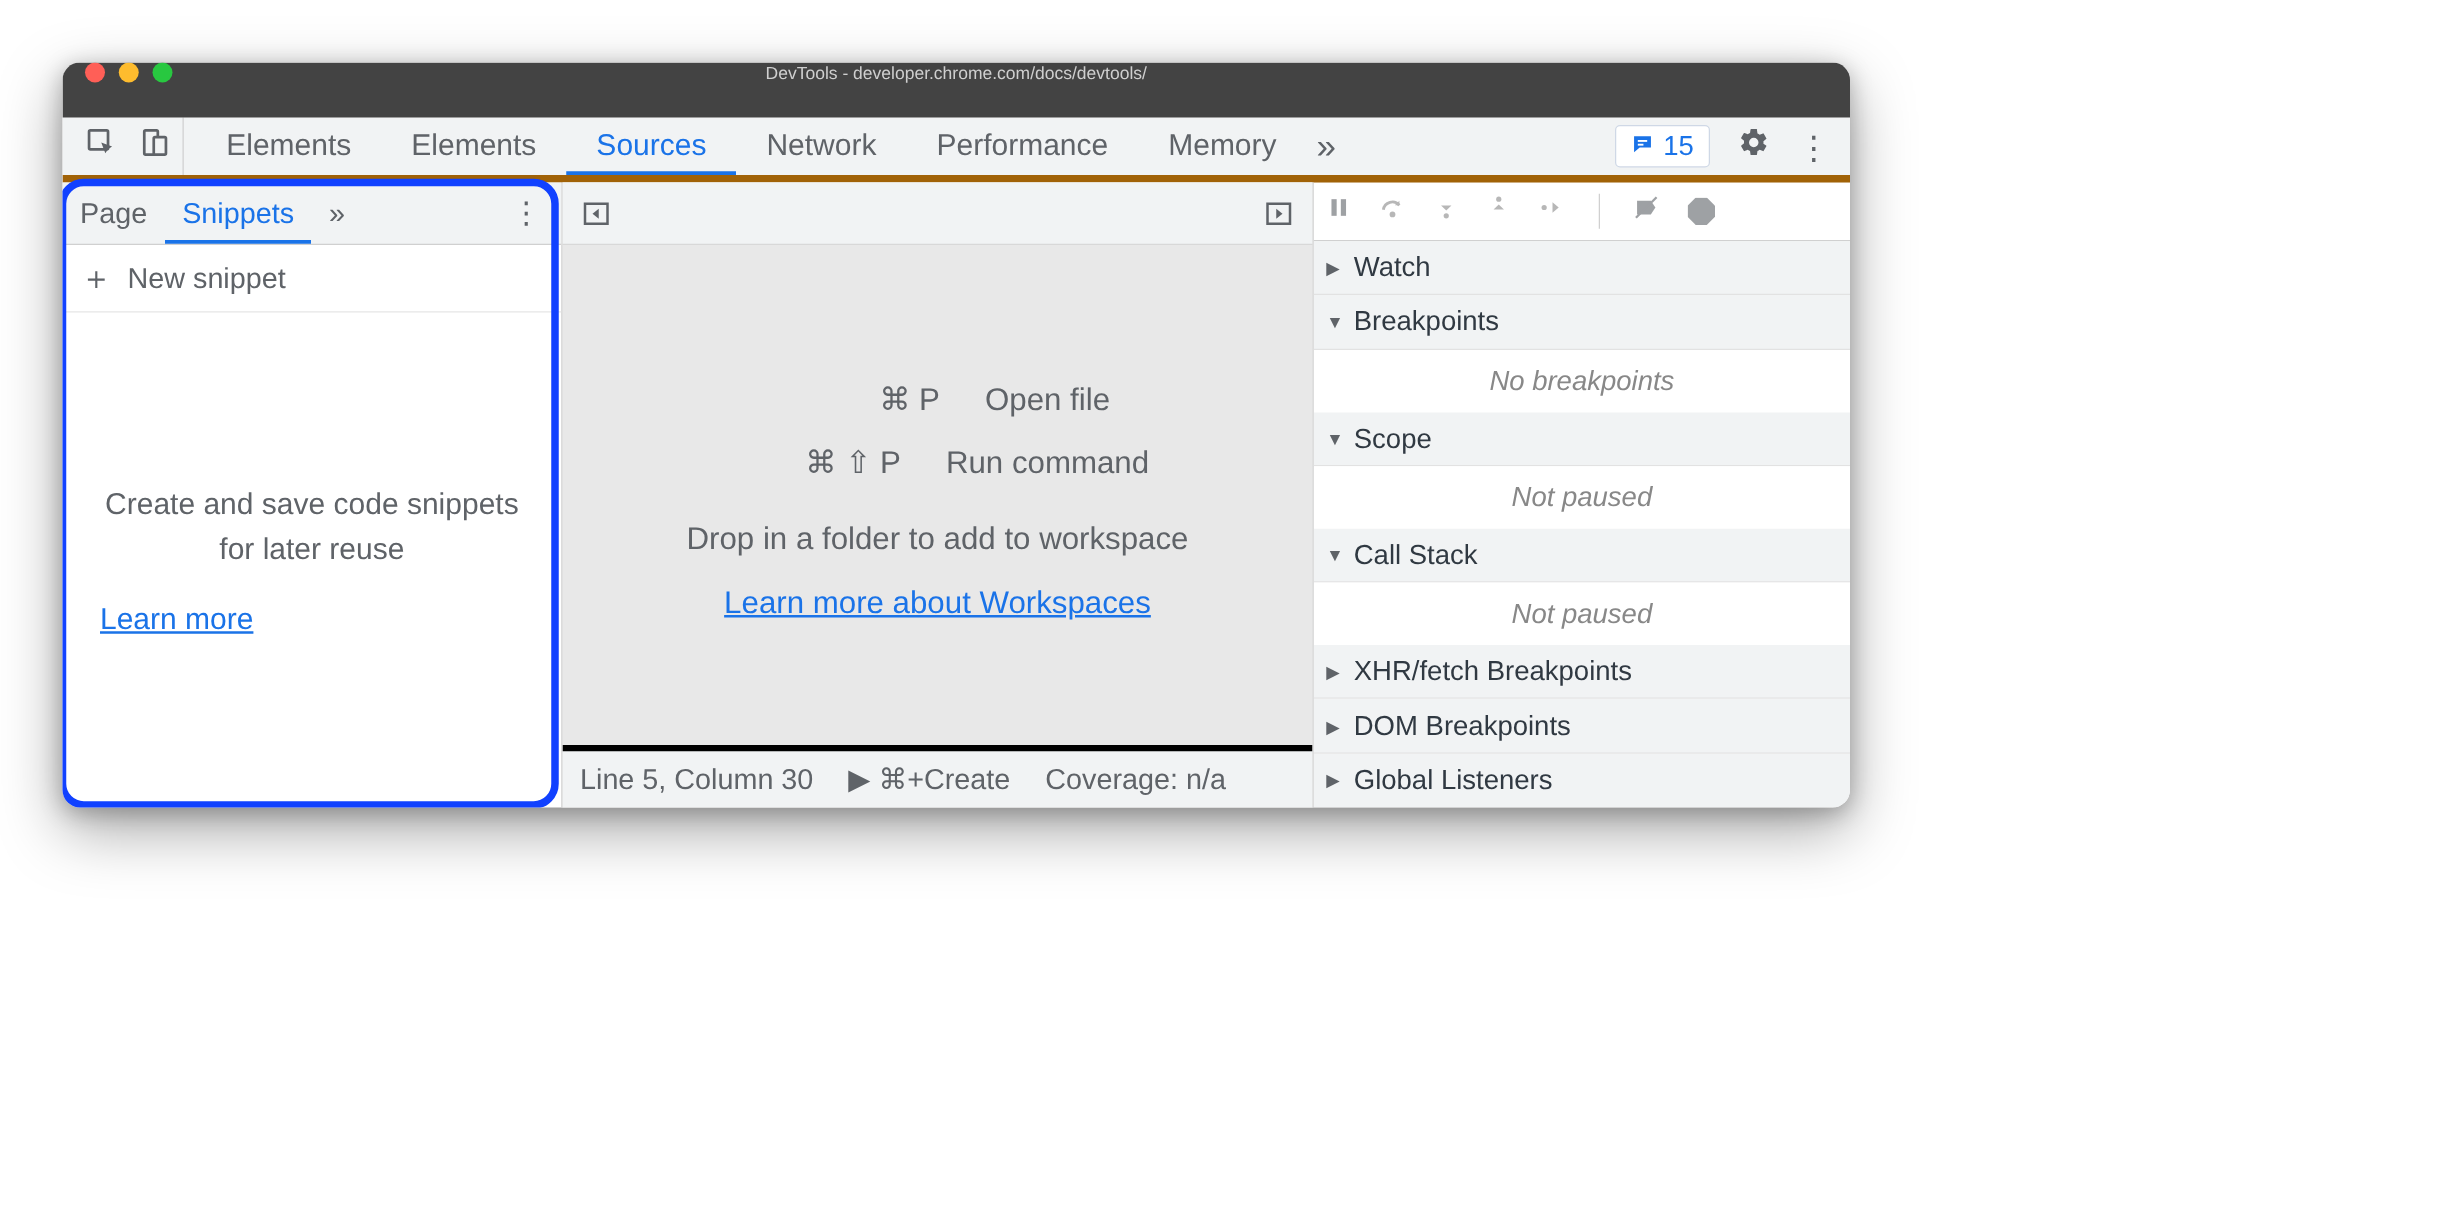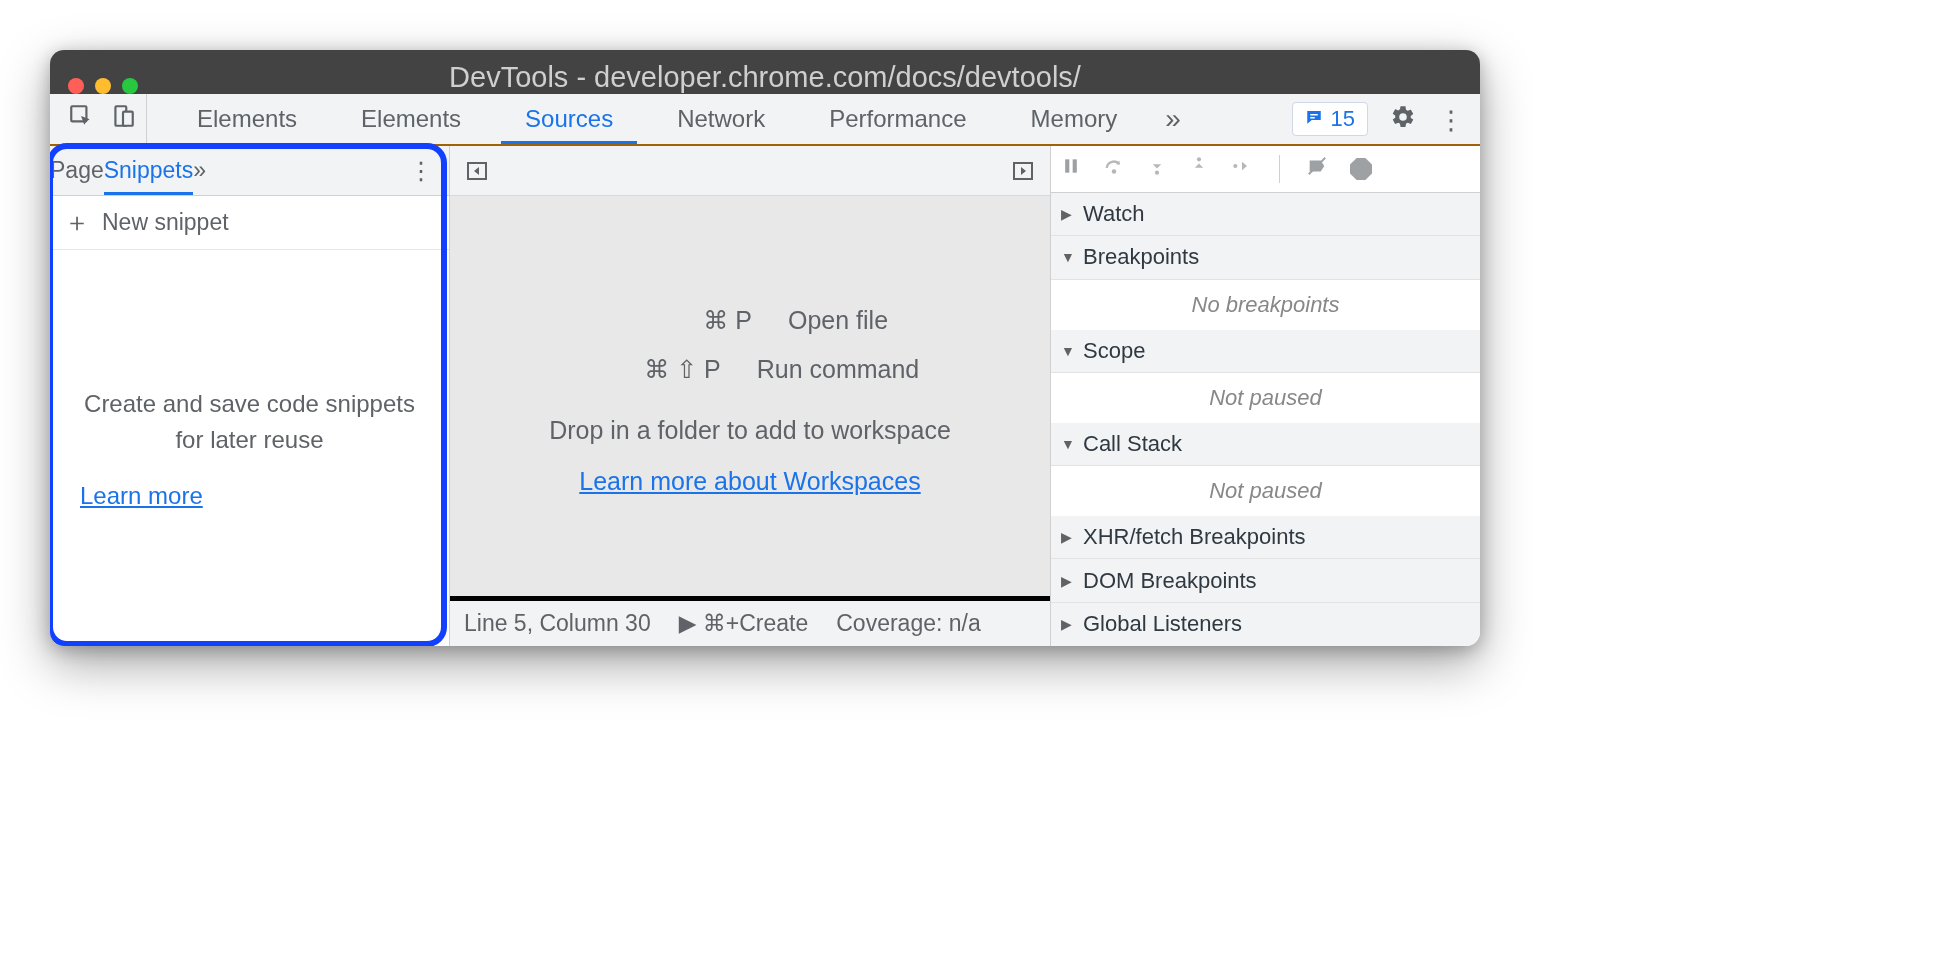--- a/index.html
+++ b/index.html
@@ -21,50 +21,50 @@
     overflow: hidden;
     box-shadow: 0 18px 50px rgba(0,0,0,0.35), 0 4px 18px rgba(0,0,0,0.25);
     background: #fff;
     position: relative;
   }
   
   .titlebar {
     height: 44px;
     background: #434343;
     display: flex;
-    align-items: flex-end;
+    align-items: flex-start;
     position: relative;
     color: #cfcfcf;
-    font-size: 29px;
+    font-size: 14px;
     font-weight: 500;
   }
   .traffic {
     display: flex; gap: 11px;
     padding-left: 18px;
     align-items: center;
   }
   .dot { width: 16px; height: 16px; border-radius: 50%; }
   .dot.red { background: #ff5f57; }
   .dot.yellow { background: #febc2e; }
   .dot.green { background: #28c840; }
   .titlebar .title {
     position: absolute; left: 0; right: 0; text-align: center;
     pointer-events: none;
   }
   
   .tabstrip {
     height: 52px;
     background: #f1f3f4;
-    border-bottom: 2px solid #a16207;
+    border-bottom: 6px solid #a16207;
     display: flex;
     align-items: center;
     font-size: 24px;
     color: #5f6368;
     padding: 0 8px;
-    gap: 16px;
+    gap: 0;
   }
   .tabstrip .iconset {
     display: flex; align-items: center; gap: 16px;
     padding: 0 10px;
     height: 100%;
     border-right: 1px solid #d0d0d0;
     margin-right: 10px;
   }
   .tabstrip .tab {
     padding: 0 24px;
@@ -112,21 +112,21 @@
   .navigator .subtabs {
     height: 50px;
     background: #f1f3f4;
     border-bottom: 1px solid #d0d0d0;
     display: flex; align-items: center;
     font-size: 23px;
     color: #5f6368;
     position: relative;
   }
   .navigator .subtabs .subtab {
-    padding: 0 0; height: 100%;
+    padding: 0 14px; height: 100%;
     display: flex; align-items: center; cursor: pointer;
   }
   .navigator .subtabs .subtab.active {
     color: #1a73e8;
     box-shadow: inset 0 -3px 0 #1a73e8;
   }
   .navigator .subtabs .kebab-btn {
     margin-left: auto; padding: 0 16px; color:#5f6368; font-size:24px;
     cursor: pointer;
   }

